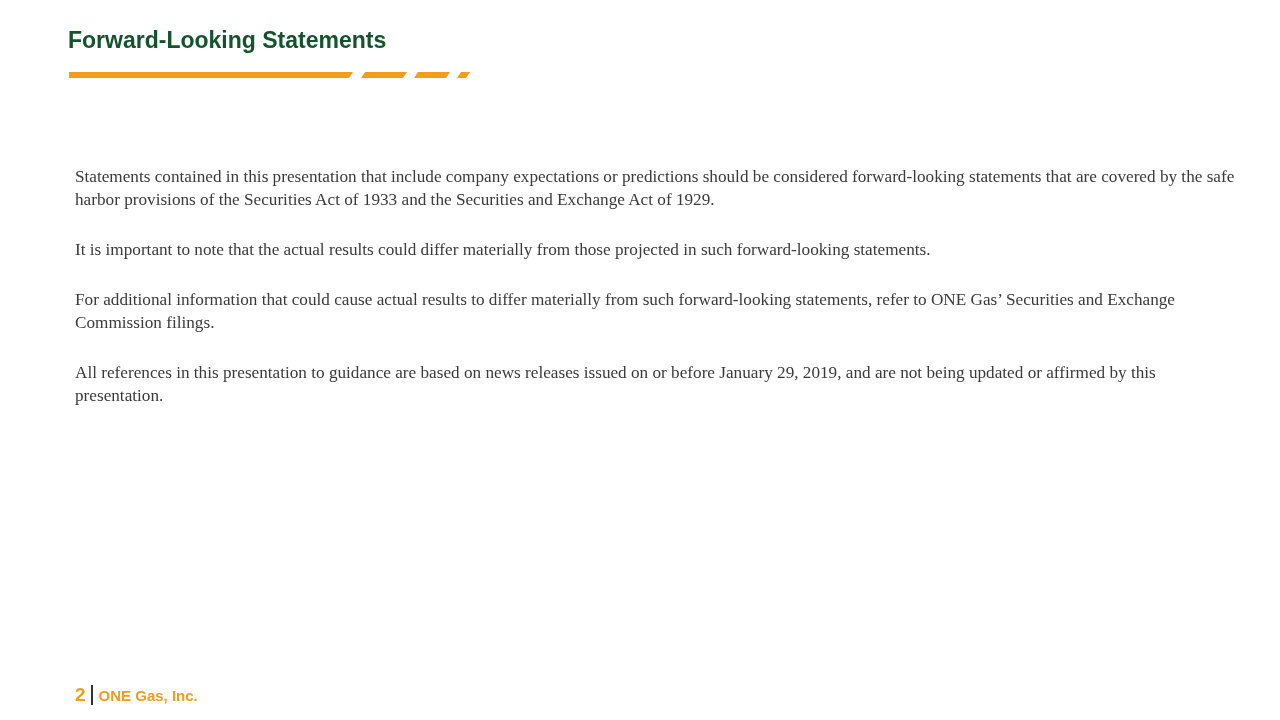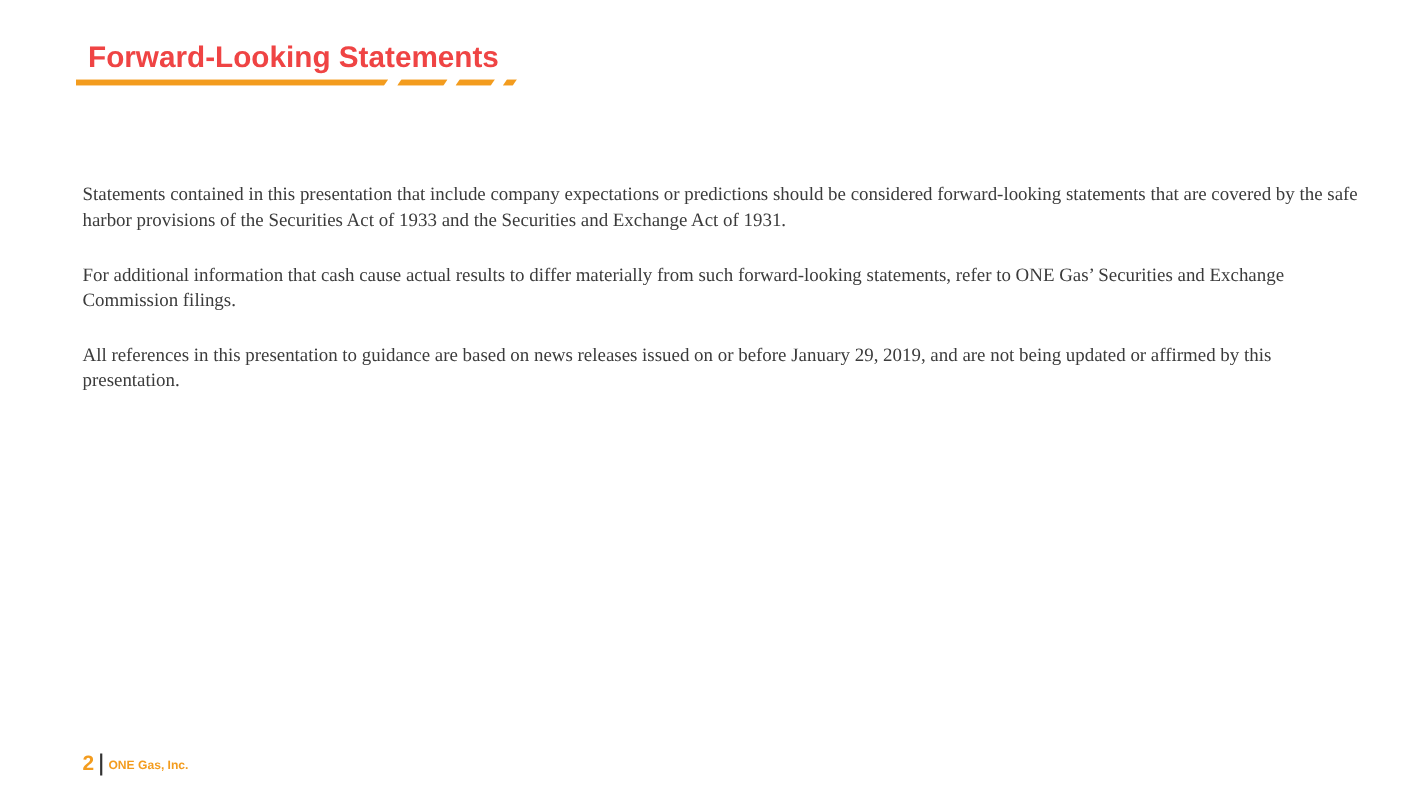--- a/index.html
+++ b/index.html
@@ -3,22 +3,22 @@
   <meta charset="utf-8">
   <style>
     html, body { margin: 0; padding: 0; }
     body {
       width: 1280px; height: 720px; background: #ffffff;
       position: relative; overflow: hidden;
     }
     .title {
       position: absolute; left: 68px; top: 18px;
       font-family: "Liberation Sans", sans-serif;
-      font-weight: bold; font-size: 27px; letter-spacing: 0px;
-      color: #ef4444; margin: 12px; line-height: 44px; white-space: nowrap;
+      font-weight: bold; font-size: 23px; letter-spacing: 0px;
+      color: #14532d; margin: 0; line-height: 44px; white-space: nowrap;
     }
     .rule { position: absolute; top: 72px; height: 6px; }
     .seg {
       position: absolute; top: 0; height: 6px; background: #f39c1e;
     }
     .seg1 { left: 69px;  width: 284px; clip-path: polygon(0 0, 100% 0, calc(100% - 4px) 100%, 0 100%); }
     .seg2 { left: 361px; width: 46px;  clip-path: polygon(4px 0, 100% 0, calc(100% - 4px) 100%, 0 100%); }
     .seg3 { left: 414px; width: 36px;  clip-path: polygon(4px 0, 100% 0, calc(100% - 4px) 100%, 0 100%); }
     .seg4 { left: 457px; width: 13px;  clip-path: polygon(4px 0, 100% 0, calc(100% - 4px) 100%, 0 100%); }
 
@@ -31,37 +31,38 @@
 
     .footer {
       position: absolute; left: 75px; top: 682px;
       font-family: "Liberation Sans", sans-serif; font-weight: bold;
       color: #f39c1e; display: flex; align-items: center; white-space: nowrap;
     }
     .page-num { font-size: 19px; line-height: 24px; }
     .footer-divider {
       width: 2px; height: 20px; background: #333333; margin: 0 6px 0 5px;
     }
-    .company { font-size: 11px; line-height: 24px; padding-top: 2px; }
+    .company { font-size: 15px; line-height: 24px; padding-top: 2px; }
   </style>
 </head>
 <body>
 
 <h1 class="title">Forward-Looking Statements</h1>
 
 <div class="rule">
   <div class="seg seg1"></div>
   <div class="seg seg2"></div>
   <div class="seg seg3"></div>
   <div class="seg seg4"></div>
 </div>
 
 <div class="body-text">
-  <p>Statements contained in this presentation that include company expectations or predictions should be considered forward-looking statements that are covered by the safe harbor provisions of the Securities Act of 1933 and the Securities and Exchange Act of 1931.</p>
-  <p>For additional information that cash cause actual results to differ materially from such forward-looking statements, refer to ONE Gas’ Securities and Exchange Commission filings.</p>
+  <p>Statements contained in this presentation that include company expectations or predictions should be considered forward-looking statements that are covered by the safe harbor provisions of the Securities Act of 1933 and the Securities and Exchange Act of 1929.</p>
+  <p>It is important to note that the actual results could differ materially from those projected in such forward-looking statements.</p>
+  <p>For additional information that could cause actual results to differ materially from such forward-looking statements, refer to ONE Gas’ Securities and Exchange Commission filings.</p>
   <p>All references in this presentation to guidance are based on news releases issued on or before January 29, 2019, and are not being updated or affirmed by this presentation.</p>
 </div>
 
 <div class="footer">
   <span class="page-num">2</span>
   <span class="footer-divider"></span>
   <span class="company">ONE Gas, Inc.</span>
 </div>
 
 </body></html>

